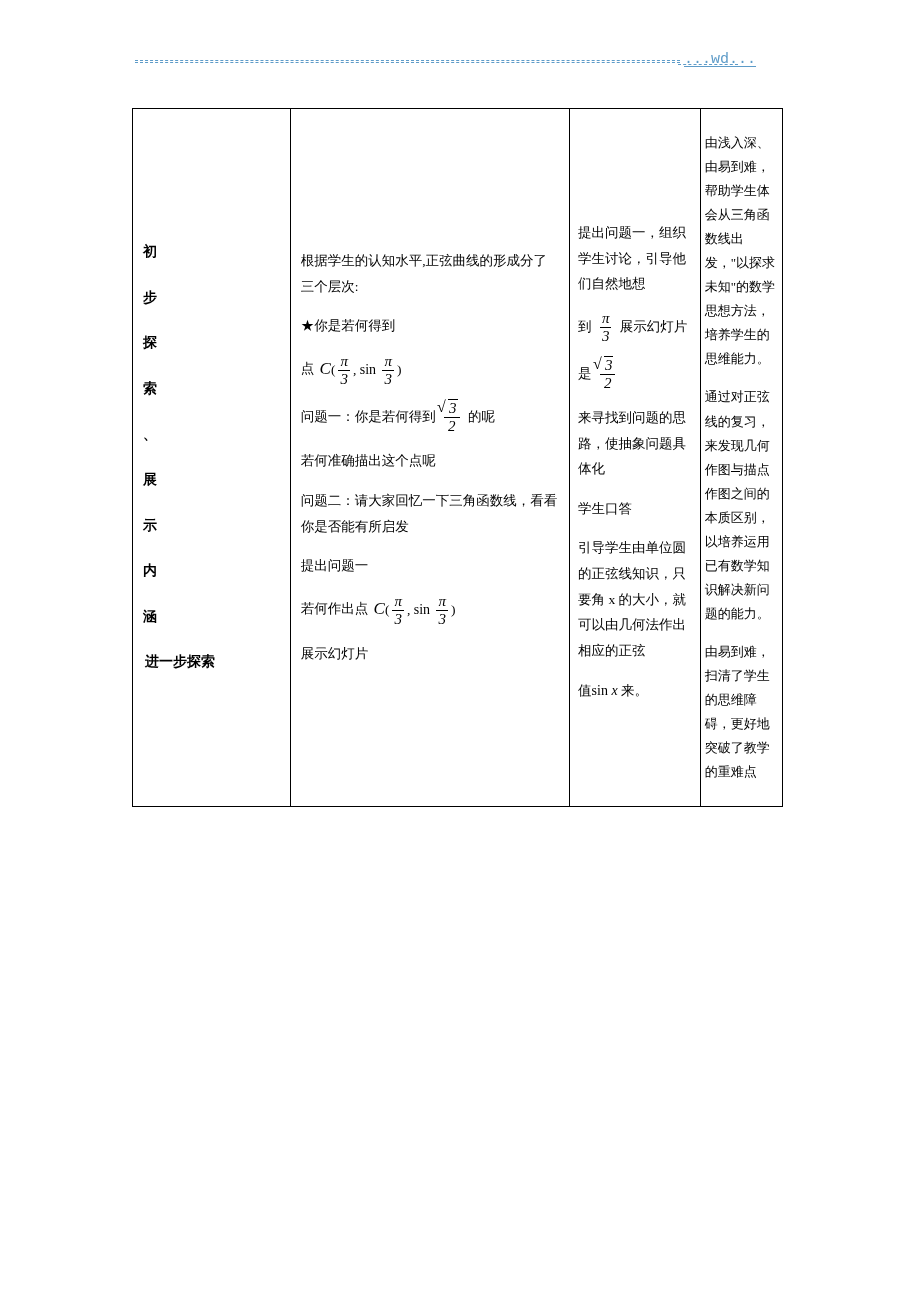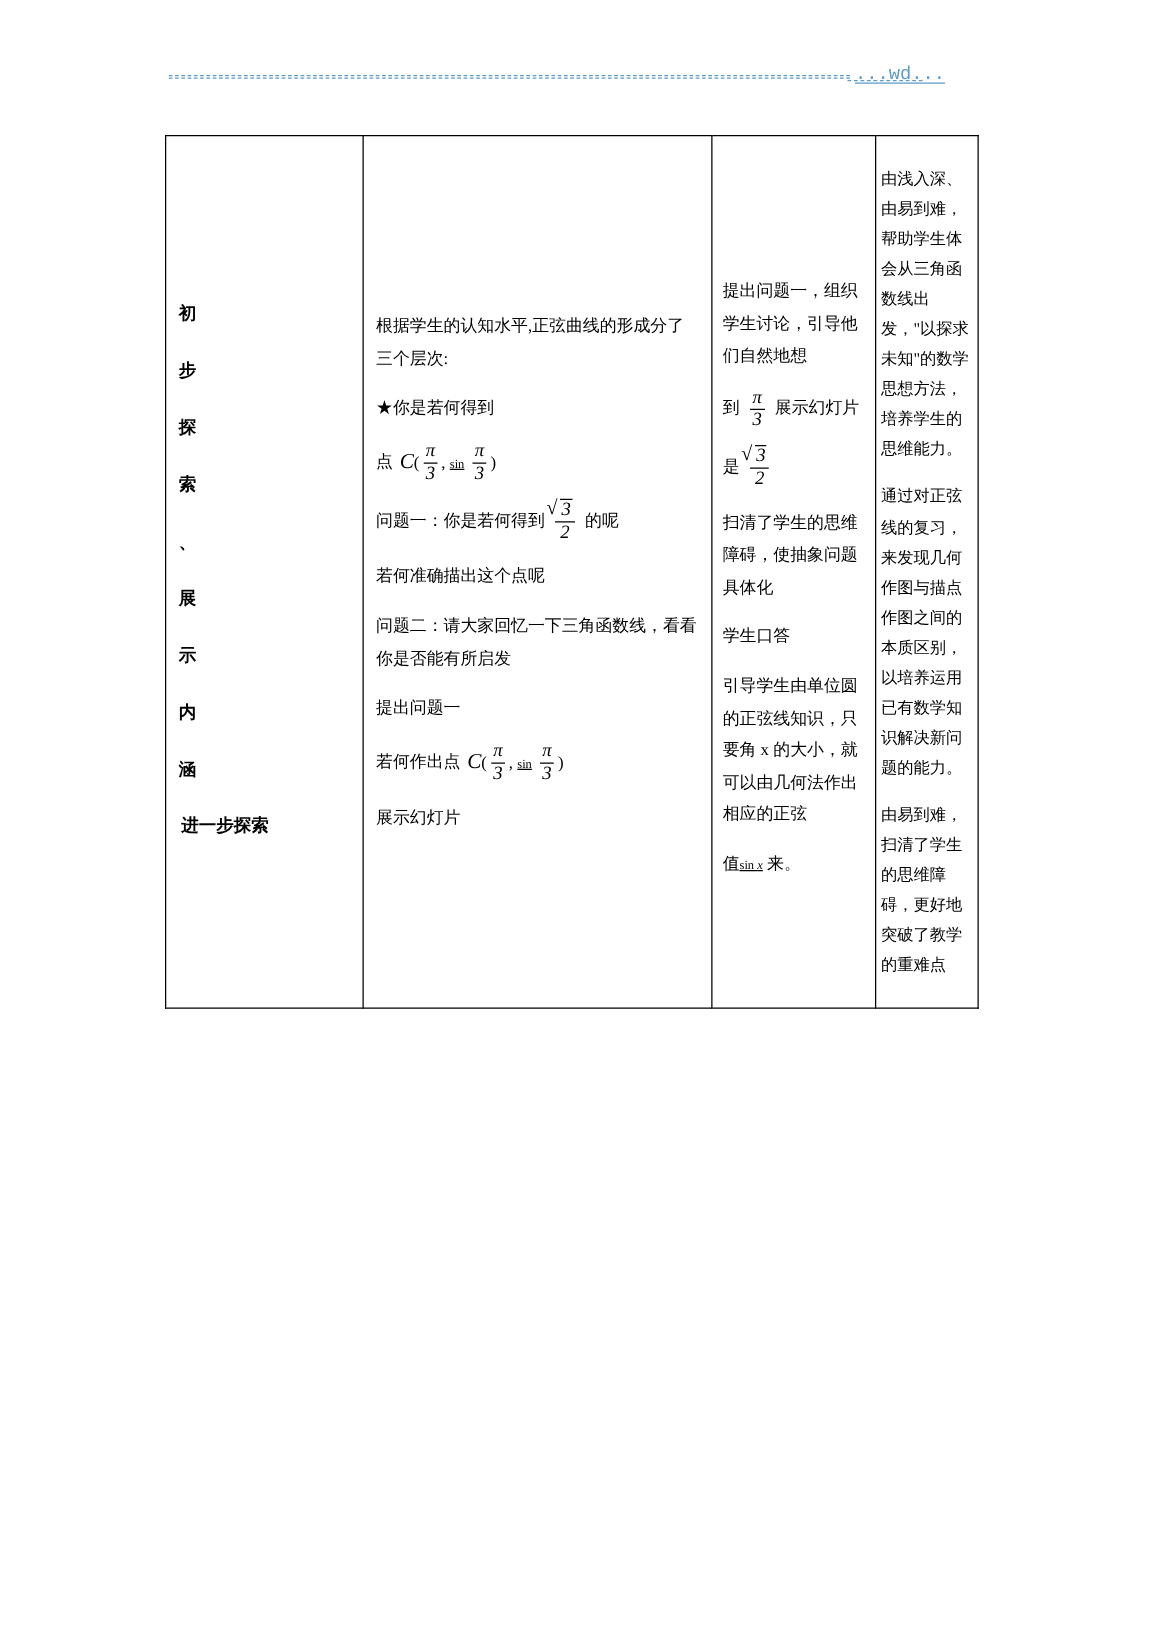--- a/index.html
+++ b/index.html
@@ -131,22 +131,21 @@
     border-top: 1px solid #000;
     padding: 0 1px;
   }
   .mathC {
     font-family: "Times New Roman", serif;
     font-style: italic;
     font-size: 17px;
   }
   .mathSin {
     font-family: "Times New Roman", serif;
-    font-size: 10px;
-    text-decoration: underline;
+    font-size: 14px;
   }
   .pi {
     font-family: "Times New Roman", serif;
     font-style: italic;
   }
 </style>
 </head>
 <body>
 
 <div class="header-line"></div>
@@ -212,21 +211,21 @@
         <span>展示幻灯片</span>
       </div>
 
       <div class="para">
         <span>是</span>
         <span class="math-block">
           <span class="frac"><span class="num"><span class="sqrt"><span class="rad">3</span></span></span><span class="den">2</span></span>
         </span>
       </div>
 
-      <div class="para">扫清了学生的思维障碍，使抽象问题具体化</div>
+      <div class="para">来寻找到问题的思路，使抽象问题具体化</div>
       <div class="para">学生口答</div>
       <div class="para">引导学生由单位圆的正弦线知识，只要角 x 的大小，就可以由几何法作出相应的正弦</div>
       <div class="para-tight">
         <span>值</span><span class="mathSin">sin <span style="font-style:italic;">x</span></span>&nbsp;<span>来。</span>
       </div>
     </td>
 
     <td class="col4">
       <div class="para">由浅入深、由易到难，帮助学生体会从三角函数线出发，"以探求未知"的数学思想方法，培养学生的思维能力。</div>
       <div class="para">通过对正弦线的复习，来发现几何作图与描点作图之间的本质区别，以培养运用已有数学知识解决新问题的能力。</div>

